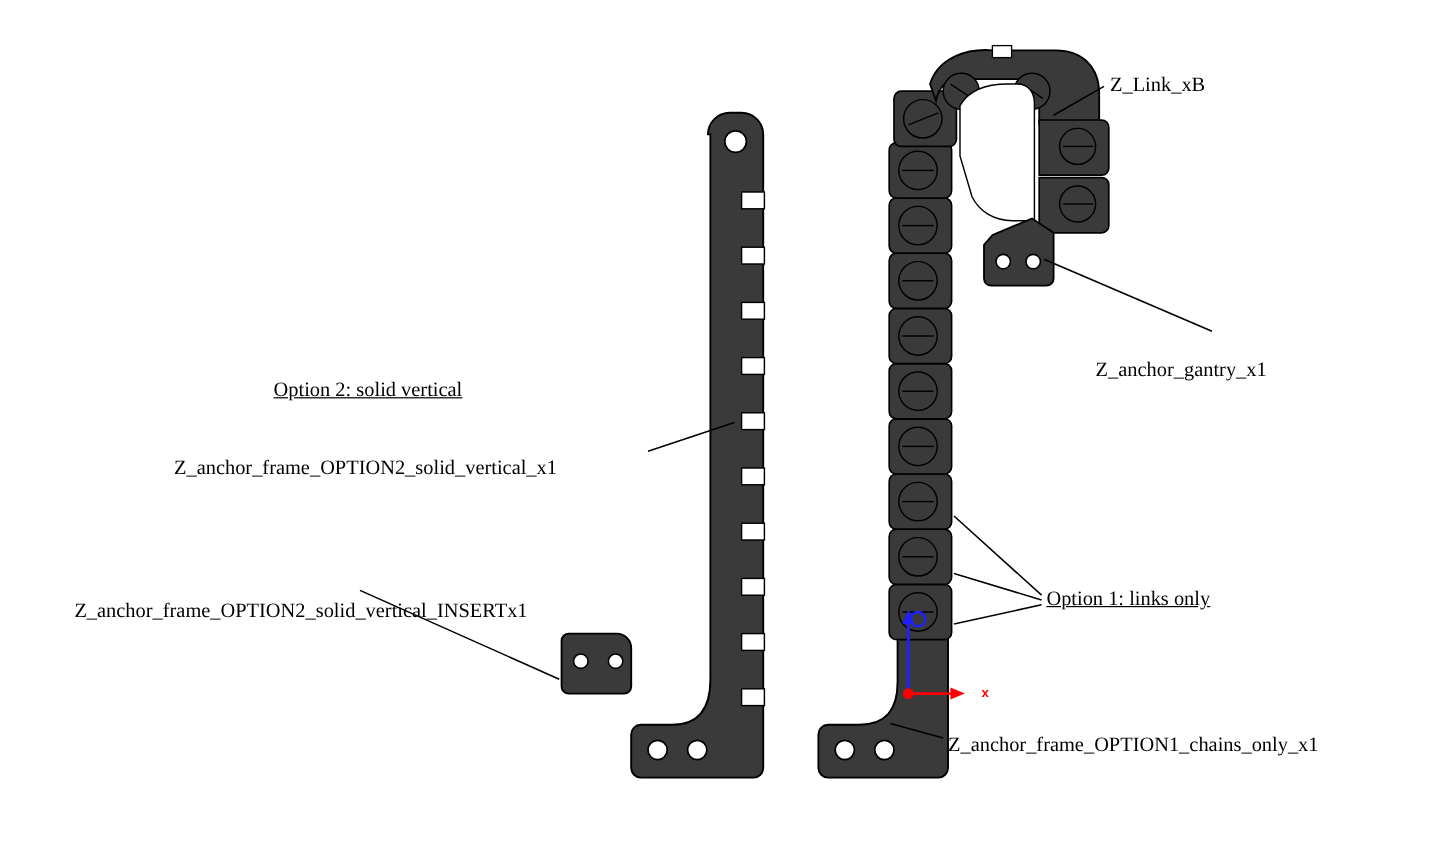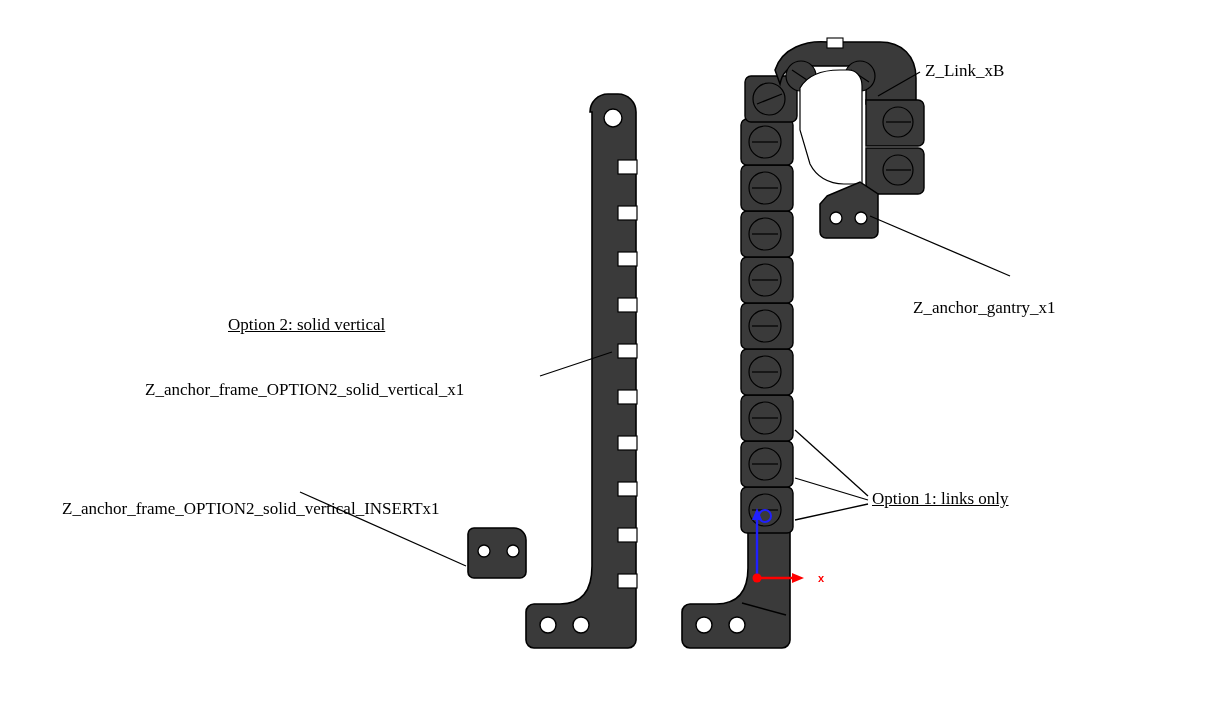--- a/index.html
+++ b/index.html
@@ -254,16 +254,17 @@
   <div class="label" style="left:134px; top:381px;margin-left:11px;">Z_anchor_frame_OPTION2_solid_vertical_x1</div>
 
   <div class="label" style="left:62px; top:500px;">Z_anchor_frame_OPTION2_solid_vertical_INSERTx1</div>
 
   <div class="label" style="left:925px; top:62px;">Z_Link_xB</div>
 
   <div class="label" style="left:913px; top:299px;">Z_anchor_gantry_x1</div>
 
   <div class="label underline" style="left:872px; top:490px;">Option 1: links only</div>
 
+  <div class="label" style="left:790px; top:612px;">Z_anchor_frame_OPTION1_chains_only_x1</div>
 
   <div class="axis-label" style="left:818px; top:572px; color:#ff0000;">x</div>
 
 </div>
 
 </body></html>

